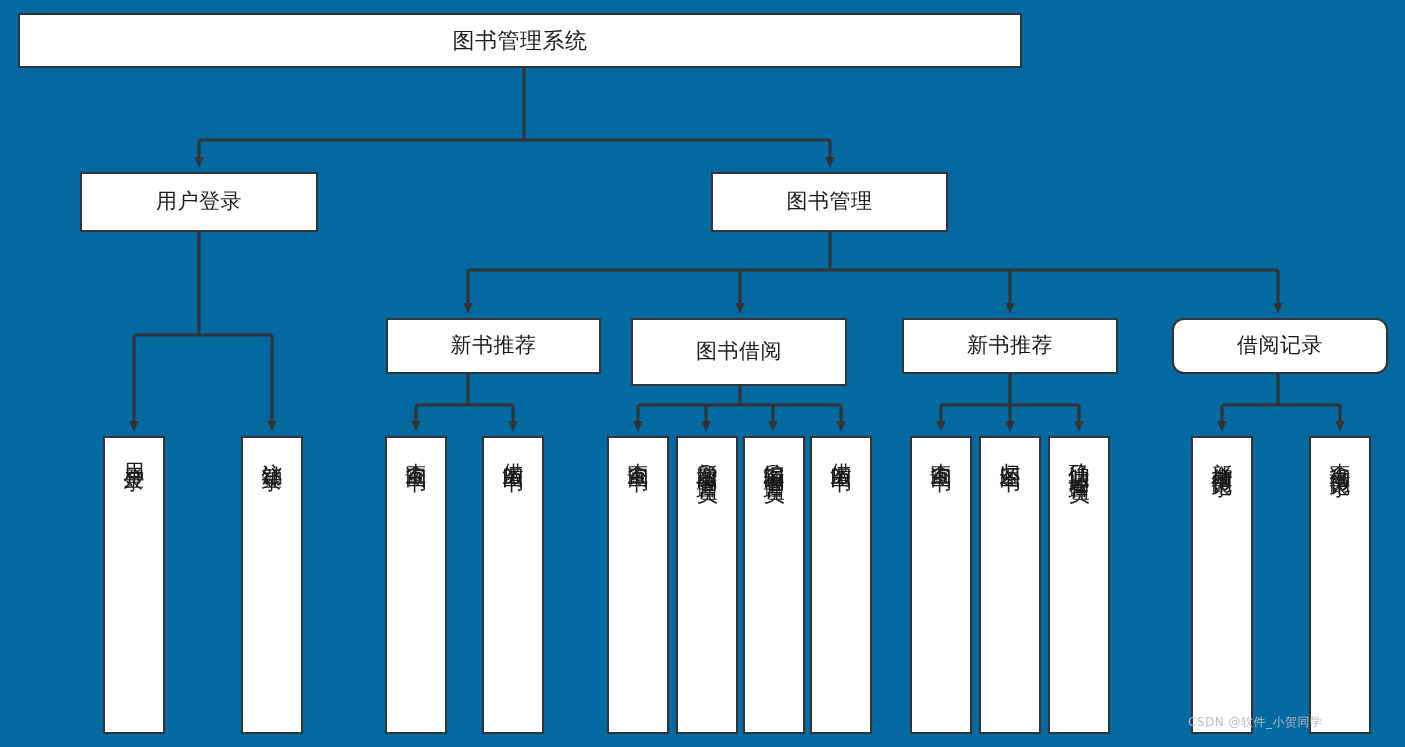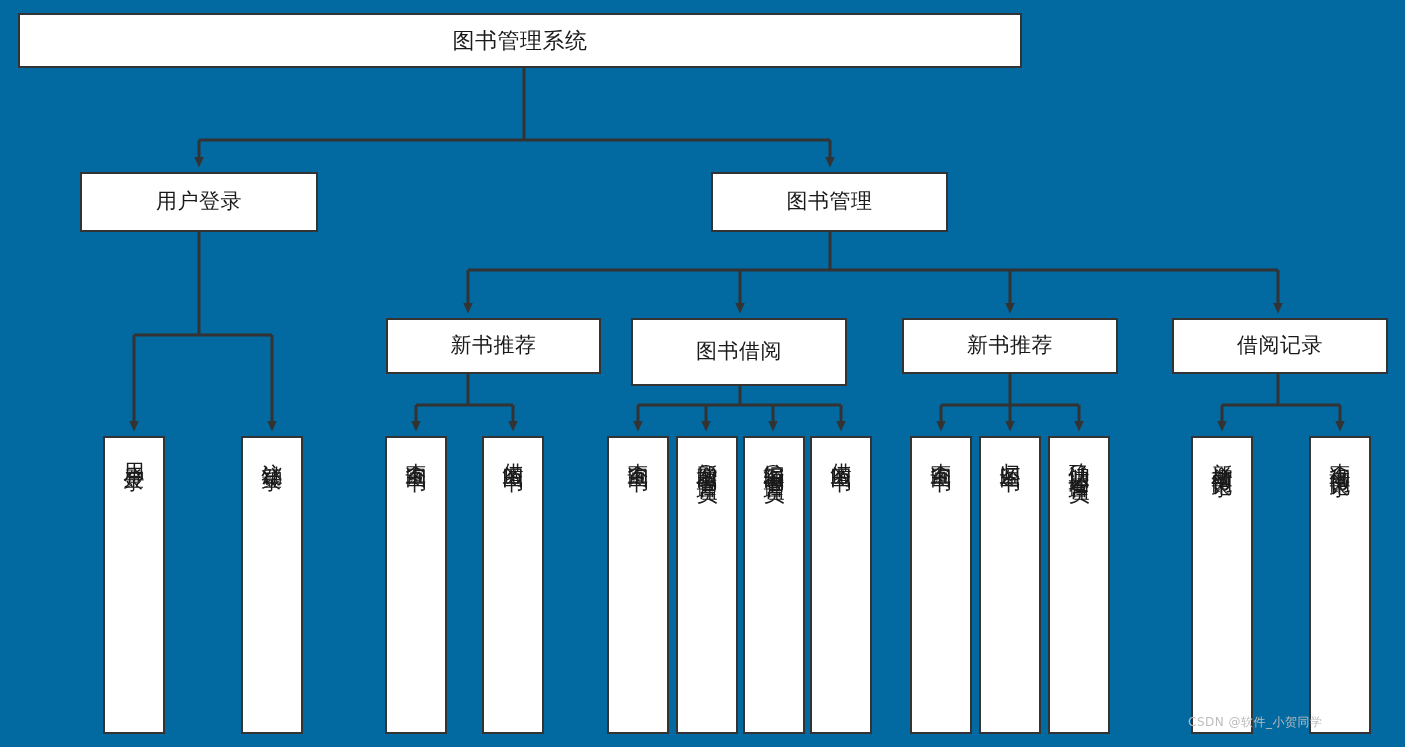--- a/index.html
+++ b/index.html
@@ -148,21 +148,21 @@
   </div>
 
   <div class="node horiz" style="left:631px; top:318px; width:216px; height:68px;">
     <span class="node-label">图书借阅</span>
   </div>
 
   <div class="node horiz" style="left:902px; top:318px; width:216px; height:56px;">
     <span class="node-label">新书推荐</span>
   </div>
 
-  <div class="node horiz" style="left:1172px; top:318px; width:216px; height:56px;">
+  <div class="node horiz" style="left:1172px; top:318px; width:216px; height:56px;border-radius:12px;">
     <span class="node-label">借阅记录</span>
   </div>
 
   <div class="node vert" style="left:103px; top:436px; width:62px; height:298px;">
     <span class="node-label">用户登录</span>
   </div>
 
   <div class="node vert" style="left:241px; top:436px; width:62px; height:298px;">
     <span class="node-label">注销登录</span>
   </div>

